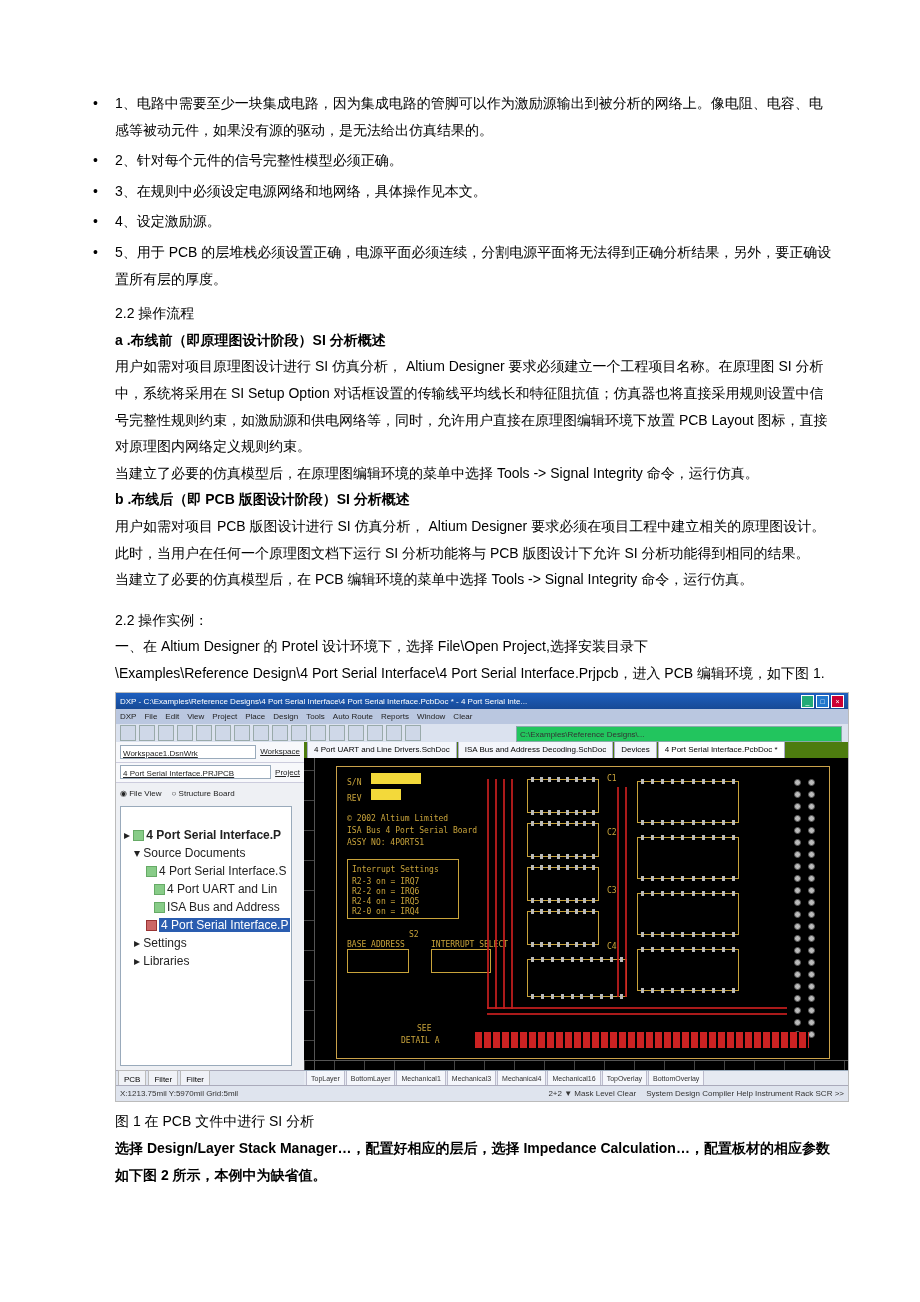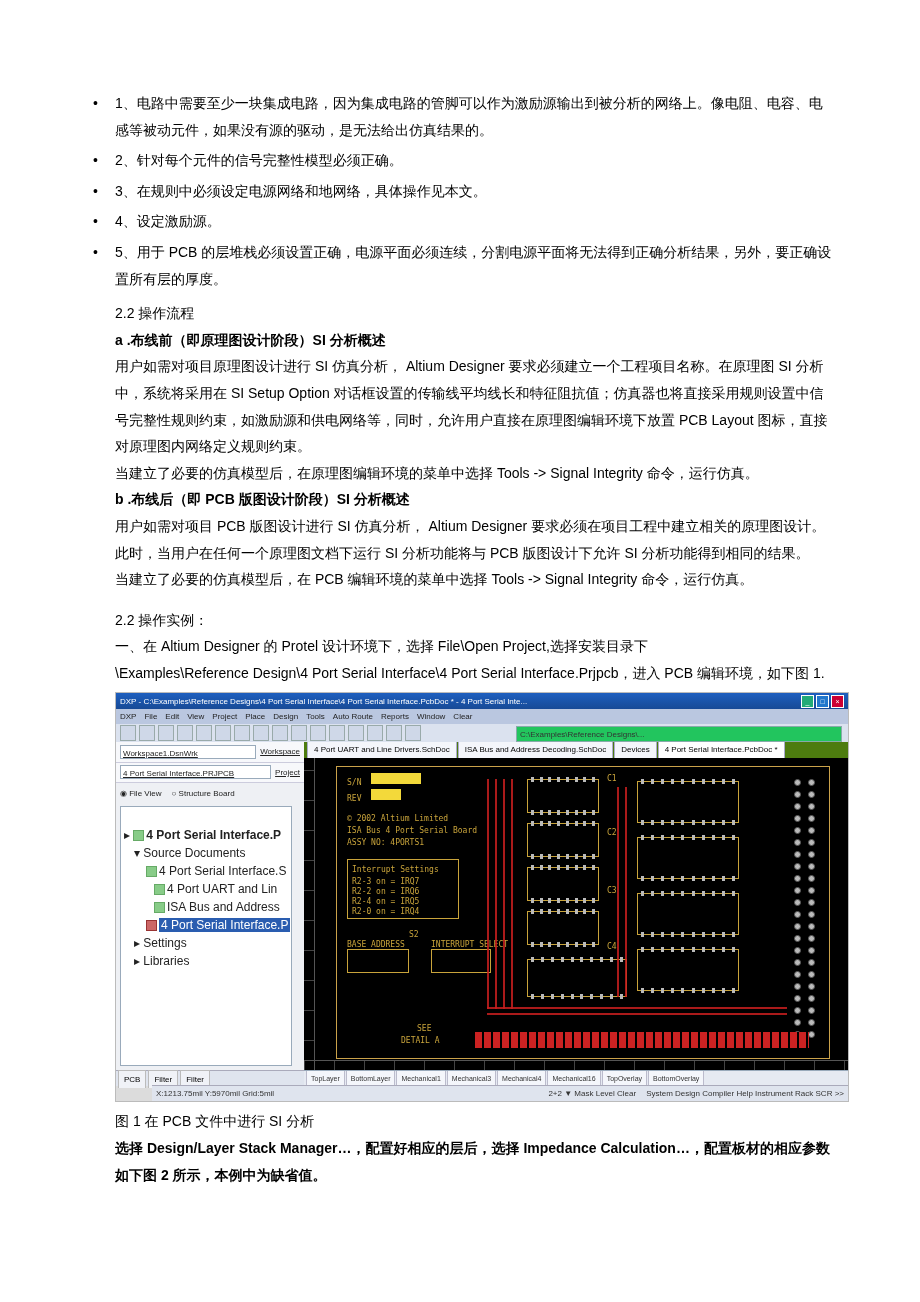--- a/index.html
+++ b/index.html
@@ -115,21 +115,20 @@
     background:#e6eaf2; border-top:1px solid #9ab;
     display:flex; align-items:center; font-size:7px; gap:1px; padding:0 2px;
     overflow:hidden; color:#333;
   }
   .fig-btm-tabs span{padding:1px 4px;background:#f4f6fb;border:1px solid #bbc;white-space:nowrap;}
   .fig-status{
     position:absolute; left:0; right:0; bottom:0; height:15px;
     background:#dfe4ee; border-top:1px solid #aab;
     display:flex; align-items:center; font-size:8px; padding:0 4px; color:#333;
     justify-content:space-between;
-    margin-left:36px;
   }
   
   .pcb-board{
     position:absolute; left:32px; top:8px; right:18px; bottom:12px;
     border:1px solid #caa24a;
   }
   .pcb-txt{position:absolute; font-size:8px; color:#c9a43b; font-family:monospace;}
   .pcb-yellow{position:absolute;background:#f3d93a;}
   .pcb-trace{position:absolute;background:rgba(200,30,30,.85);}
   .pcb-pad-row{position:absolute;display:flex;gap:3px;}

